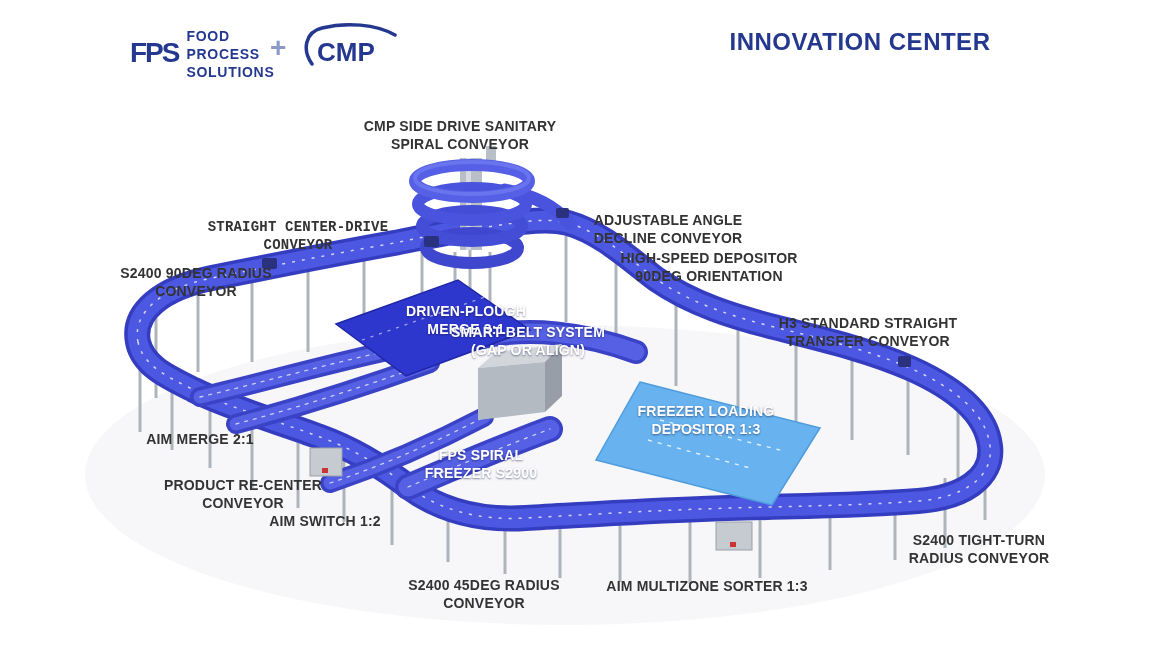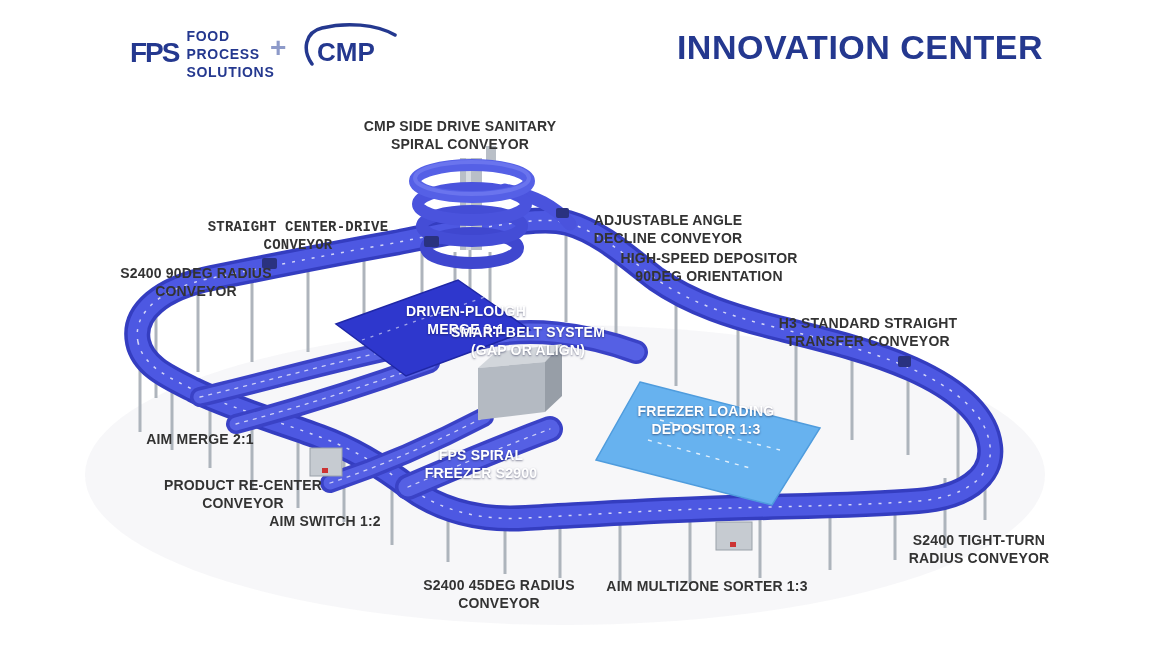--- a/index.html
+++ b/index.html
@@ -10,21 +10,21 @@
   .page { position:absolute; inset:0; background:#ffffff; }
 
   
   .fps-logo { position:absolute; left:130px; top:24px; display:flex; align-items:center; gap:8px; color:#24388f; }
   .fps-word { font-size:28px; font-weight:bold; letter-spacing:-2px; line-height:0.9; }
   .fps-tagline { display:flex; flex-direction:column; font-size:14px; font-weight:bold; letter-spacing:0.7px; line-height:1.3; padding-top:3px; }
   .plus-sign { position:absolute; left:270px; top:32px; font-size:28px; font-weight:bold; color:#8d9ac9; }
   .cmp-logo { position:absolute; left:300px; top:22px; }
   .page-title {
     position:absolute; left:660px; top:28px; width:400px; text-align:center;
-    font-size:34px; font-weight:bold; color:#24388f; letter-spacing:0.5px;
+    font-size:24px; font-weight:bold; color:#24388f; letter-spacing:0.5px;
   }
 
   
   .diagram { position:absolute; inset:0; }
   .render  { position:absolute; left:0; top:0; }
 
   .label {
     position:absolute; transform:translateX(-50%);
     font-size:14px; font-weight:bold; line-height:1.3; text-align:center;
     white-space:pre-line; letter-spacing:0.2px;
@@ -210,20 +210,20 @@
     <div class="label light" style="left:528px; top:323px;">SMART-BELT SYSTEM
 (GAP OR ALIGN)</div>
     <div class="label light" style="left:706px; top:402px;">FREEZER LOADING
 DEPOSITOR 1:3</div>
     <div class="label dark" style="left:200px; top:430px;">AIM MERGE 2:1</div>
     <div class="label light" style="left:481px; top:446px;">FPS SPIRAL
 FREEZER S2900</div>
     <div class="label dark" style="left:243px; top:476px;">PRODUCT RE-CENTER
 CONVEYOR</div>
     <div class="label dark" style="left:325px; top:512px;">AIM SWITCH 1:2</div>
-    <div class="label dark" style="left:484px; top:576px;margin-left:15px;">S2400 45DEG RADIUS
+    <div class="label dark" style="left:484px; top:576px;">S2400 45DEG RADIUS
 CONVEYOR</div>
     <div class="label dark" style="left:707px; top:577px;">AIM MULTIZONE SORTER 1:3</div>
     <div class="label dark" style="left:979px; top:531px;">S2400 TIGHT-TURN
 RADIUS CONVEYOR</div>
   </div>
 
 </div>
 
 </body></html>

